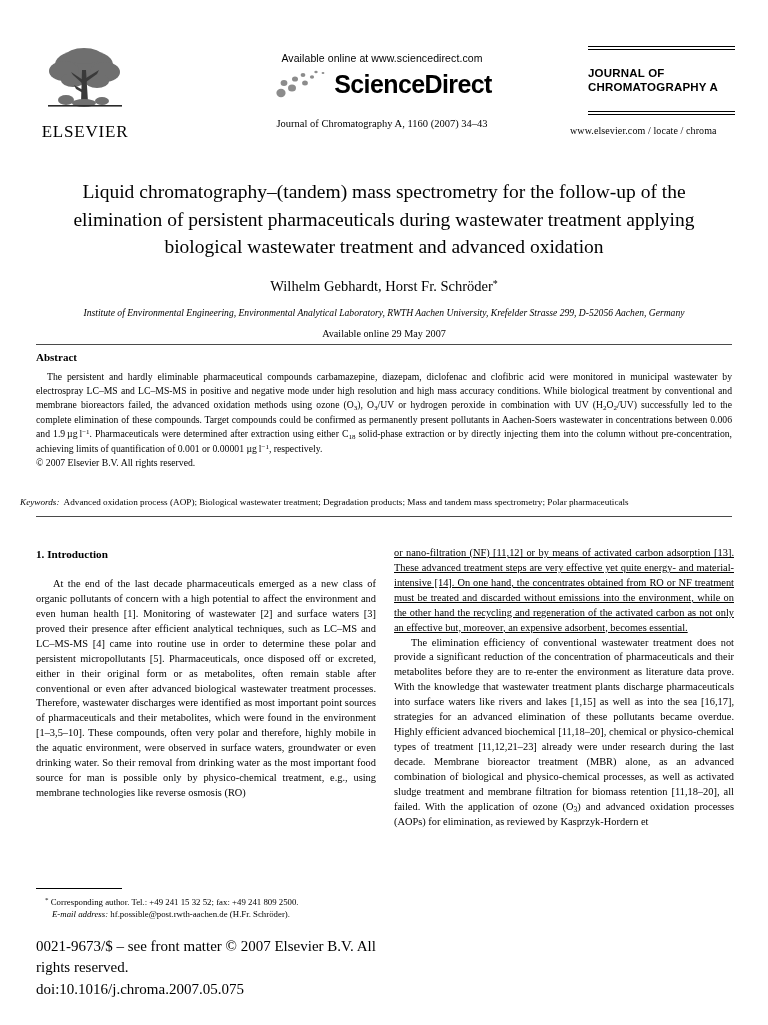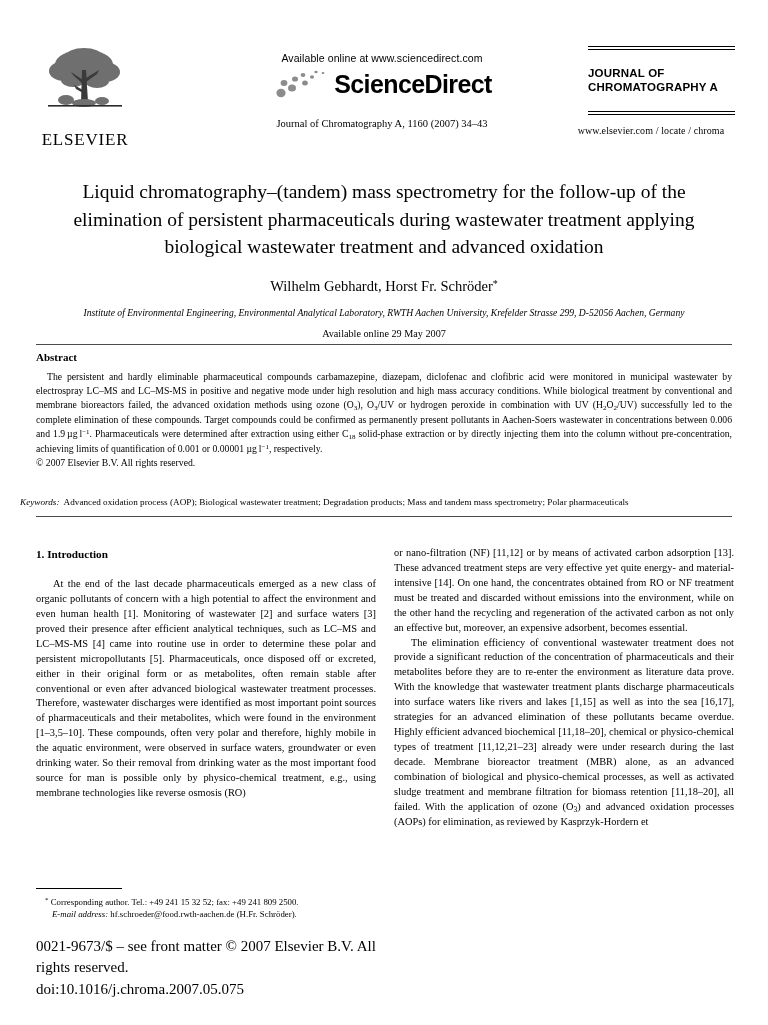--- a/index.html
+++ b/index.html
@@ -37,21 +37,21 @@
     left: 0;
     top: 0;
     width: 98px;
     text-align: center;
   }
   .tree-svg { display: block; margin: 0 auto; }
   .elsevier-word {
     font-family: "Liberation Serif", serif;
     font-size: 17px;
     letter-spacing: 0.8px;
-    margin-top: 11px;
+    margin-top: 3px;
     line-height: 1;
   }
 
   .sd-block {
     position: absolute;
     left: 166px;
     top: 8px;
     width: 360px;
     text-align: center;
   }
@@ -102,21 +102,20 @@
     letter-spacing: 0.2px;
     line-height: 1.2;
     margin: 17px 0 16px 22px;
   }
   .journal-url {
     font-family: "Liberation Serif", serif;
     font-size: 10px;
     margin-top: 10px;
     margin-left: 4px;
     letter-spacing: 0.1px;
-    text-align: center;
   }
 
   
   .title-area {
     position: absolute;
     left: 56px;
     top: 178px;
     width: 656px;
     text-align: center;
   }
@@ -209,21 +208,21 @@
   .section-heading {
     font-size: 11.2px;
     font-weight: bold;
     margin: 0 0 15px 0;
     text-align: left;
   }
   .col p {
     margin: 0;
     text-indent: 17px;
   }
-  .col p.cont { text-indent: 0; }
+  .col p.cont { text-indent: 0; text-decoration: underline; }
 
   
   .footnote {
     position: absolute;
     left: 36px;
     top: 888px;
     width: 340px;
   }
   .footnote-rule {
     border-top: 0.9px solid #000;
@@ -359,21 +358,21 @@
   </div>
 
   <div class="footnote">
     <div class="footnote-rule"></div>
     <div class="footnote-text">
       <sup>*</sup>
       <span>Corresponding author. Tel.: +49 241 15 32 52; fax: +49 241 809 2500.</span>
     </div>
     <div class="footnote-email">
       <i>E-mail address:</i>
-      <span>hf.schroeder@food.rwth-aachen.de</span>
+      <span>hf.possible@post.rwth-aachen.de</span>
       <span>(H.Fr. Schröder).</span>
     </div>
   </div>
 
   <div class="imprint">
     <div>0021-9673/$ – see front matter © 2007 Elsevier B.V. All rights reserved.</div>
     <div>doi:10.1016/j.chroma.2007.05.075</div>
   </div>
 
 </div>

